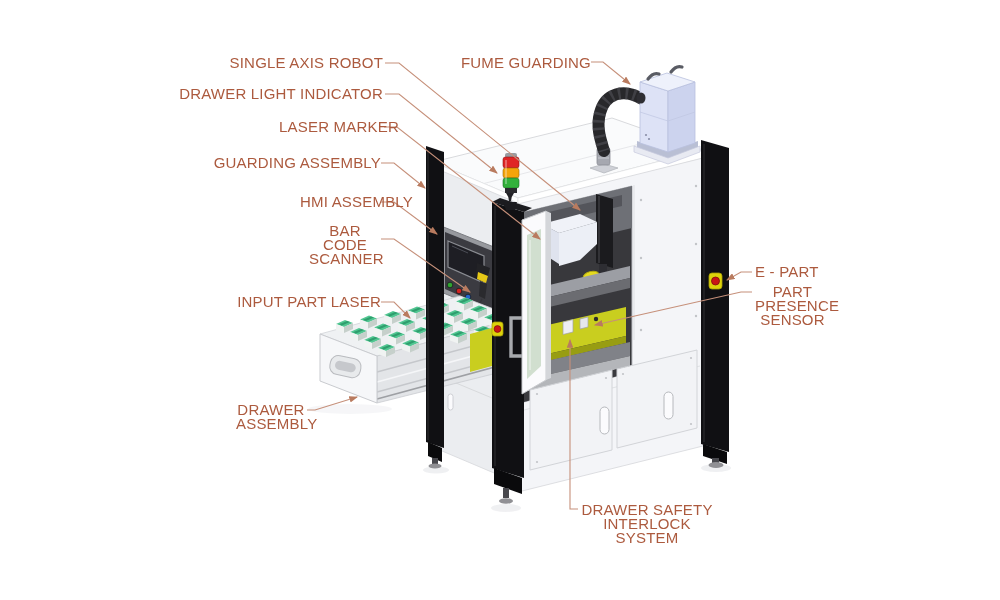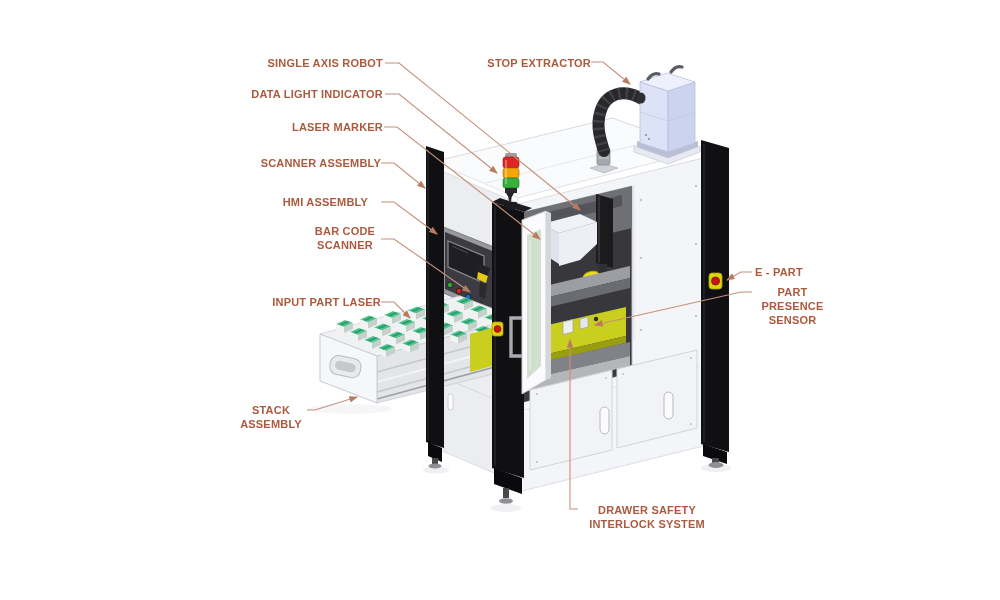--- a/index.html
+++ b/index.html
@@ -1,19 +1,19 @@
 <!DOCTYPE html>
 <html><head>
 <meta charset="utf-8">
 <style>
   html,body{margin:0;padding:0;background:#ffffff;}
   .stage{position:relative;width:1000px;height:600px;background:#ffffff;overflow:hidden;
          font-family:"Liberation Sans", sans-serif;}
   .stage svg{position:absolute;left:0;top:0;}
-  .lbl{position:absolute;font-size:11px;font-weight:bold;color:#AC5A3E;
+  .lbl{position:absolute;font-size:15px;font-weight:normal;color:#AC5A3E;
        line-height:14px;letter-spacing:.2px;white-space:nowrap;}
   .lbl.ra{text-align:right;}
   .lbl.wrap{white-space:normal;text-align:center;}
 </style>
 </head>
 <body>
 
 <div class="stage">
 
 <svg width="1000" height="600" viewBox="0 0 1000 600">
@@ -260,25 +260,25 @@
     <path d="M381,302 h13 L410,318" marker-end="url(#arr)"></path>
     <path d="M307,410 h8 L357,397" marker-end="url(#arr)"></path>
     <path d="M591,62 h12 L630,84" marker-end="url(#arr)"></path>
     <path d="M752,272 h-11 L727,280" marker-end="url(#arr)"></path>
     <path d="M752,292 h-11 L595,325" marker-end="url(#arr)"></path>
     <path d="M578,509 L570,509 L570,340" marker-end="url(#arr)"></path>
   </g>
 </svg>
 
 <div class="lbl ra" style="right:617px;top:56px">SINGLE AXIS ROBOT</div>
-<div class="lbl ra" style="right:617px;top:87px">DATA LIGHT INDICATOR</div>
-<div class="lbl ra" style="right:617px;top:120px">LASER MARKER</div>
-<div class="lbl ra" style="right:619px;top:156px">SCANNER ASSEMBLY</div>
-<div class="lbl ra" style="right:632px;top:195px">HMI ASSEMBLY</div>
+<div class="lbl ra" style="right:617px;top:87px">DRAWER LIGHT INDICATOR</div>
+<div class="lbl ra" style="right:601px;top:120px">LASER MARKER</div>
+<div class="lbl ra" style="right:619px;top:156px">GUARDING ASSEMBLY</div>
+<div class="lbl ra" style="right:587px;top:195px">HMI ASSEMBLY</div>
 <div class="lbl ra wrap" style="right:619px;top:224px;width:72px">BAR CODE SCANNER</div>
 <div class="lbl ra" style="right:619px;top:295px">INPUT PART LASER</div>
-<div class="lbl ra wrap" style="right:694px;top:403px;width:70px">STACK ASSEMBLY</div>
-<div class="lbl ra" style="right:409px;top:56px">STOP EXTRACTOR</div>
+<div class="lbl ra wrap" style="right:694px;top:403px;width:70px">DRAWER ASSEMBLY</div>
+<div class="lbl ra" style="right:409px;top:56px">FUME GUARDING</div>
 <div class="lbl" style="left:755px;top:265px">E - PART</div>
 <div class="lbl wrap" style="left:581px;top:503px;width:132px">DRAWER SAFETY INTERLOCK SYSTEM</div>
 <div class="lbl wrap" style="left:755px;top:285px;width:75px">PART PRESENCE SENSOR</div>
 
 </div>
 
 </body></html>

